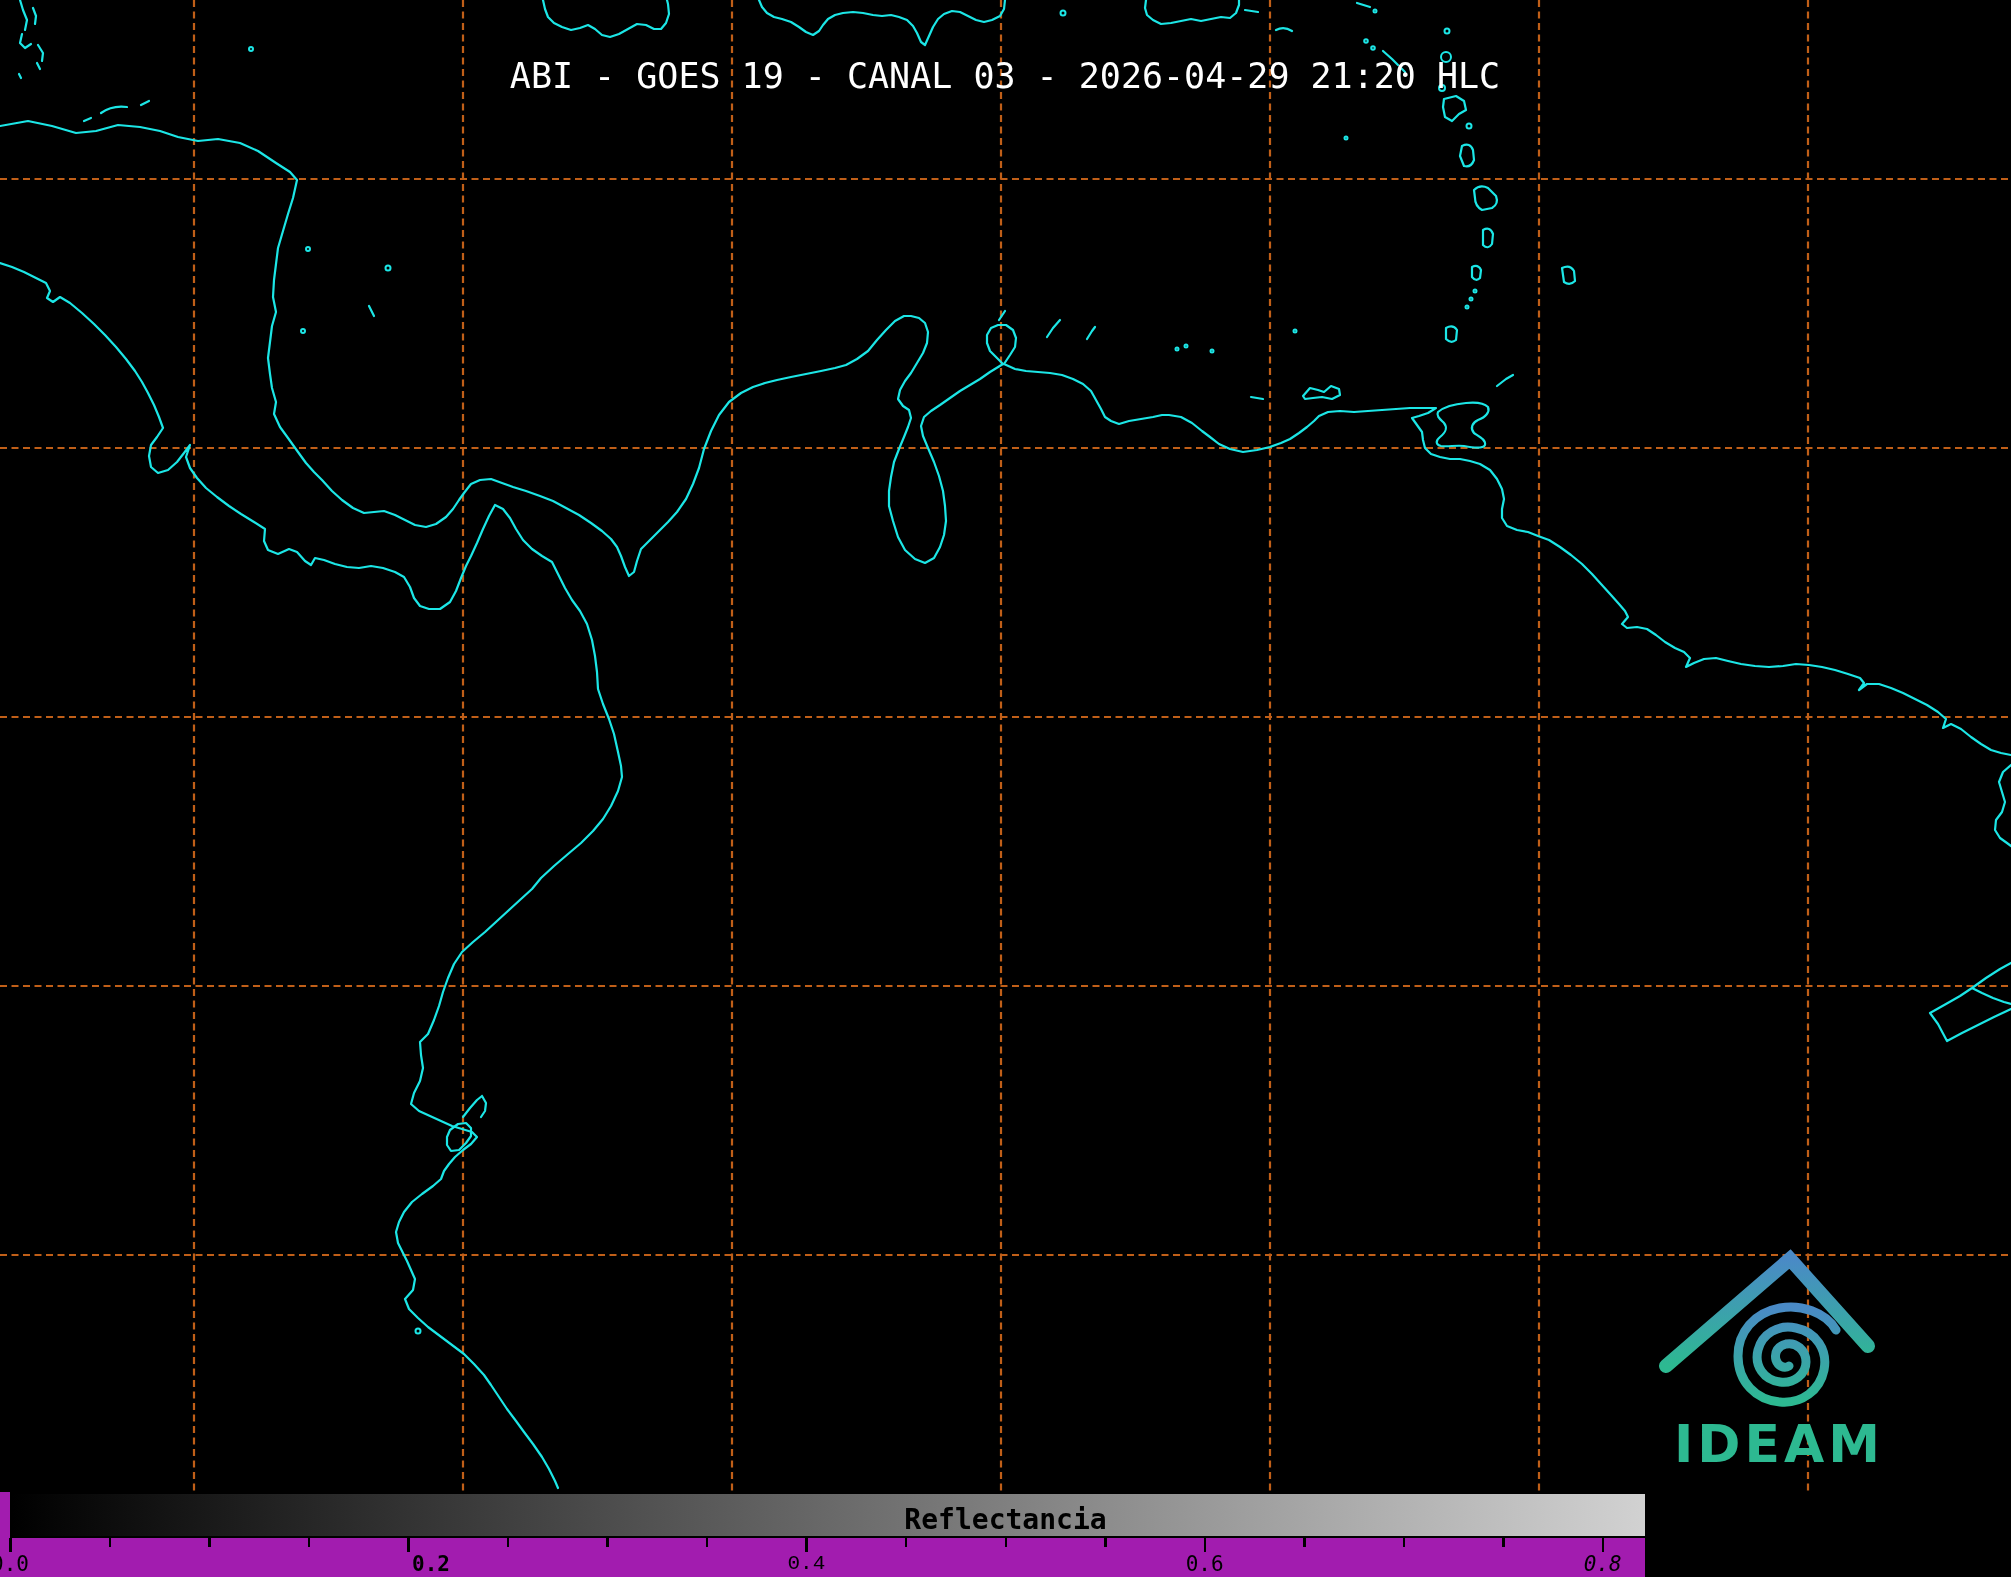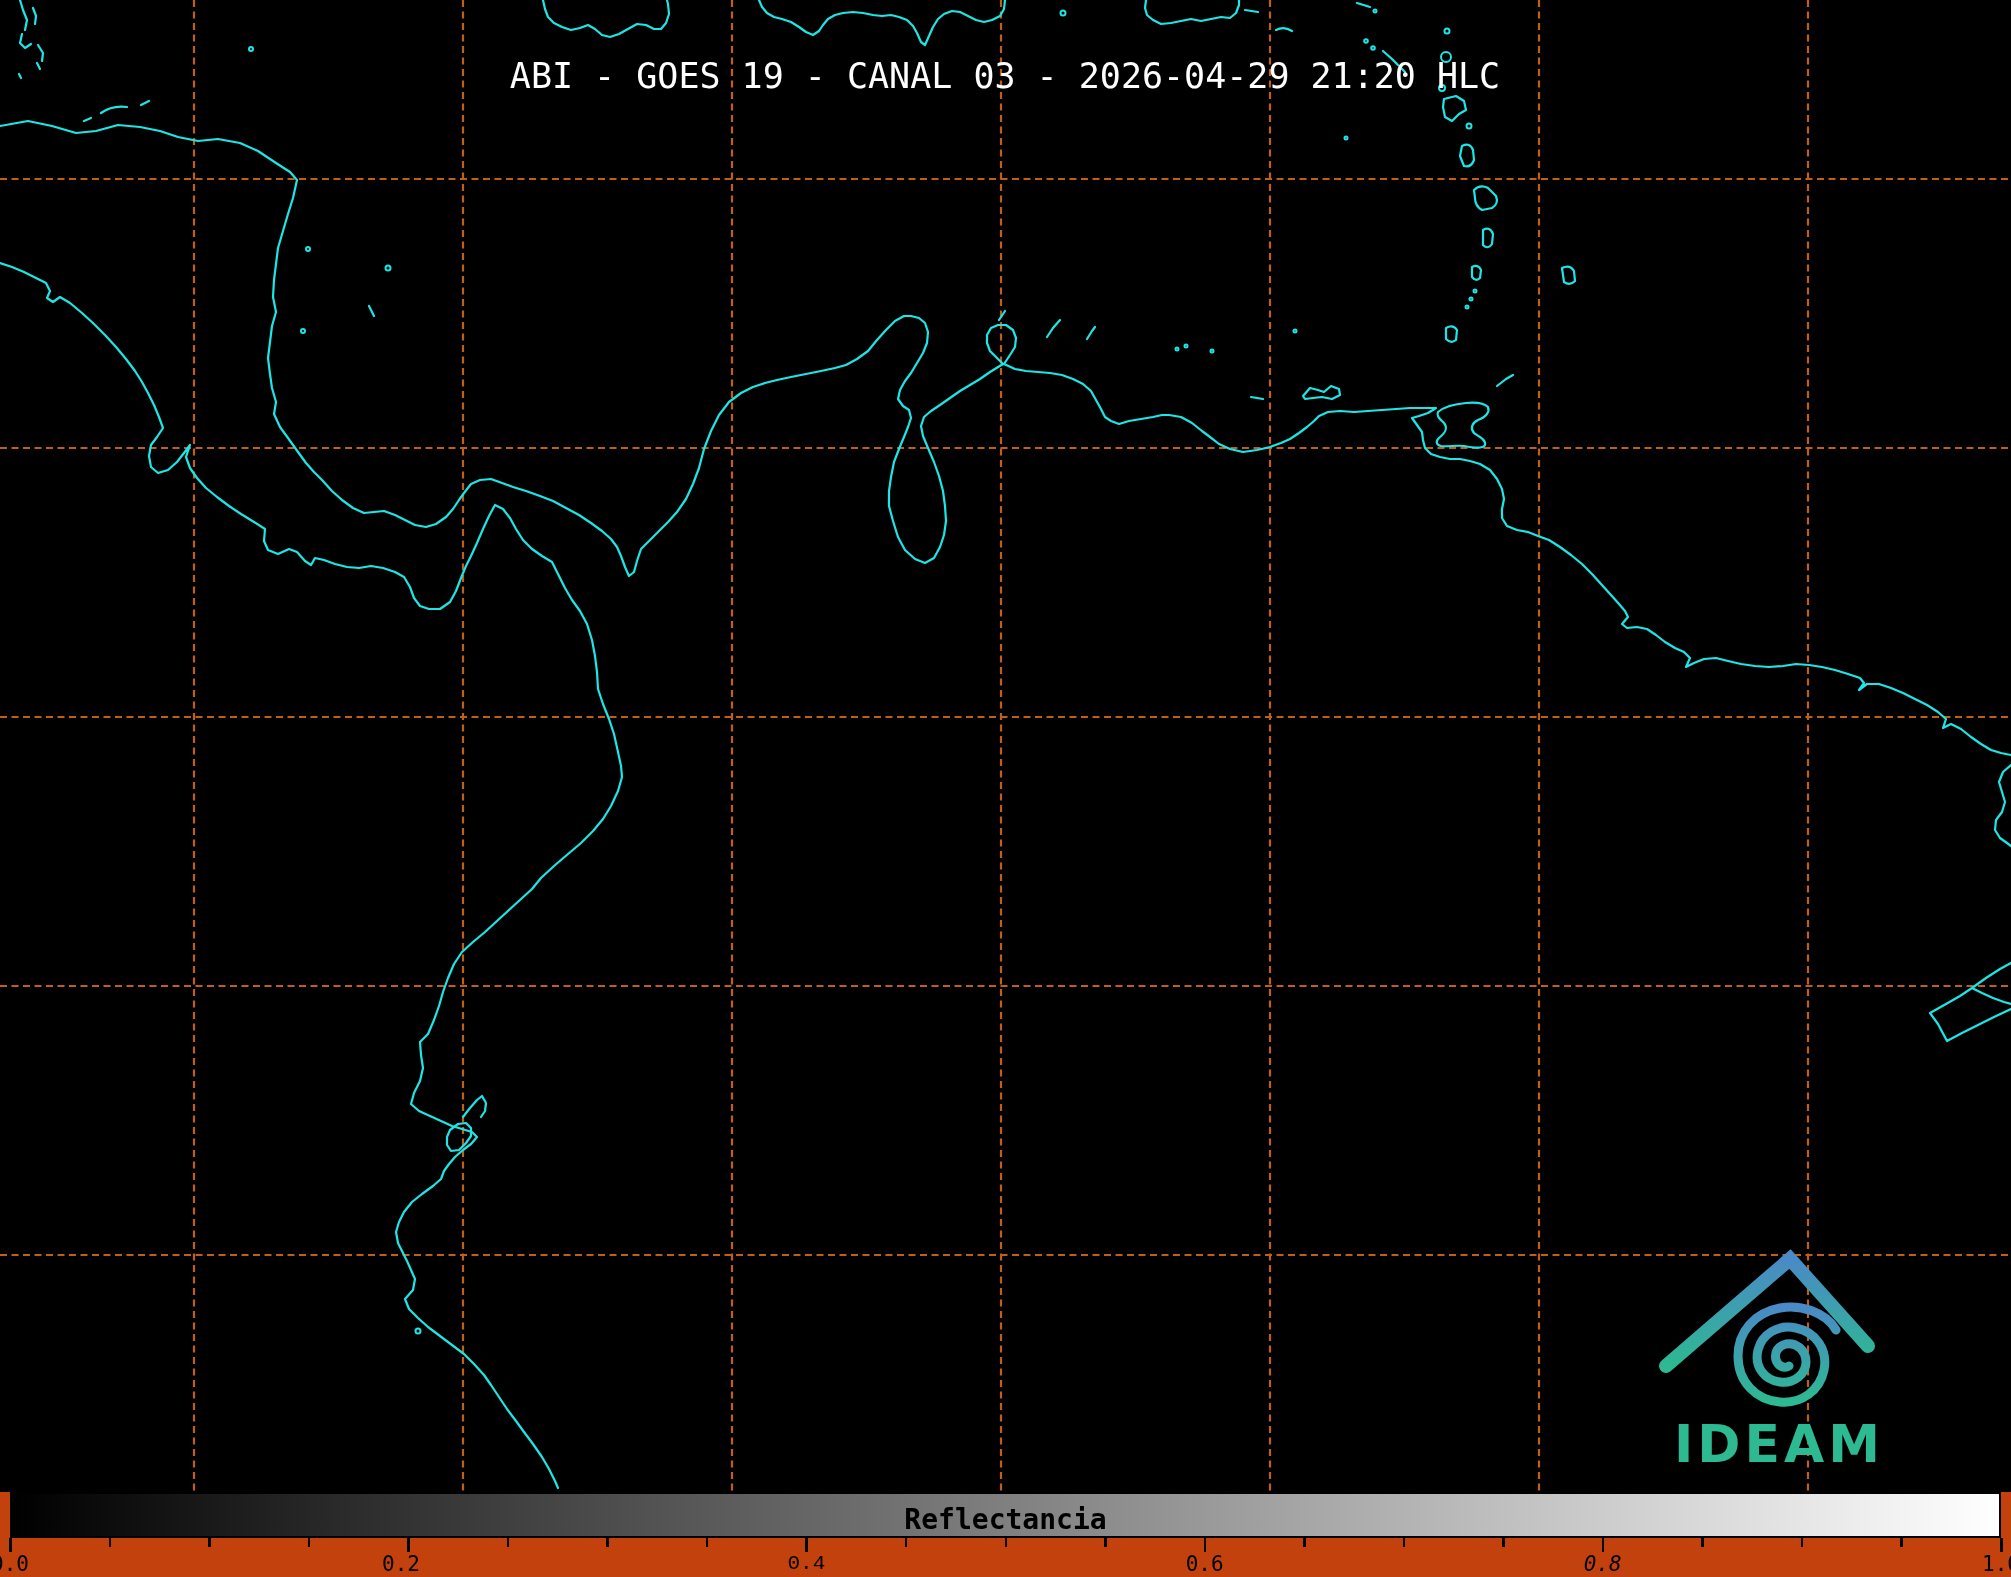--- a/index.html
+++ b/index.html
@@ -7,22 +7,22 @@
     position:relative;width:2011px;height:1577px;overflow:hidden;
     background:var(--bg,#000);
     font-family:"DejaVu Sans Mono",monospace;
   }
   svg.map{position:absolute;left:0;top:0;}
   .coast{fill:none;stroke:var(--coast,#1ce6e6);stroke-width:2.2;stroke-linejoin:round;stroke-linecap:round;}
   .coast-dot{fill:none;stroke:var(--coast,#1ce6e6);stroke-width:2;}
   .grat{stroke:var(--grat,#c05f18);stroke-width:2.2;stroke-dasharray:7 4.5;fill:none;}
   .map-title{font-family:"DejaVu Sans Mono",monospace;font-size:35px;fill:var(--titlecol,#fff);text-anchor:middle;}
   .footer{
-    position:absolute;left:0;top:1492px;width:2011px;height:85px;
-    background:#c2410c;overflow:hidden;
+    position:absolute;left:0;top:1492px;width:1629px;height:85px;
+    background:#a21caf;overflow:hidden;padding-left:16px;
   }
   .cbar{
     position:absolute;left:10px;top:0px;width:1987px;height:42px;
     background:linear-gradient(to right,var(--cb0,#000),var(--cb1,#fff));
     border:2px solid #000;
   }
   .cbar-label{
     position:absolute;left:0;right:0;top:9px;text-align:center;
     font:bold 28px "DejaVu Sans Mono",monospace;color:#000;letter-spacing:0px;
   }
@@ -155,21 +155,21 @@
   </svg>
 
   <div class="footer">
     <div class="cbar">
       <div class="cbar-label">Reflectancia</div>
     </div>
     <div id="cb-ticks">
         <div class="tick major" style="left: 9px;"></div>
         <div class="tick-label" style="left: 10px;">0.0</div>
         <div class="tick major" style="left: 407.2px;"></div>
-        <div class="tick-label" style="left: 401px;">0.2</div>
+        <div class="tick-label" style="left: 431px; font-weight: bold;">0.2</div>
         <div class="tick major" style="left: 805.4px;"></div>
         <div class="tick-label" style="left: 806.4px; font-family: Liberation Mono, monospace;">0.4</div>
         <div class="tick major" style="left: 1203.6px;"></div>
         <div class="tick-label" style="left: 1204.6px;">0.6</div>
         <div class="tick major" style="left: 1601.8px;"></div>
         <div class="tick-label" style="left: 1602.8px; font-style: italic;">0.8</div>
         <div class="tick major" style="left: 2000px;"></div>
         <div class="tick-label" style="left: 2001px;">1.0</div>
         <div class="tick minor" style="left: 108.55px;"></div>
         <div class="tick minor" style="left: 208.1px;"></div>

